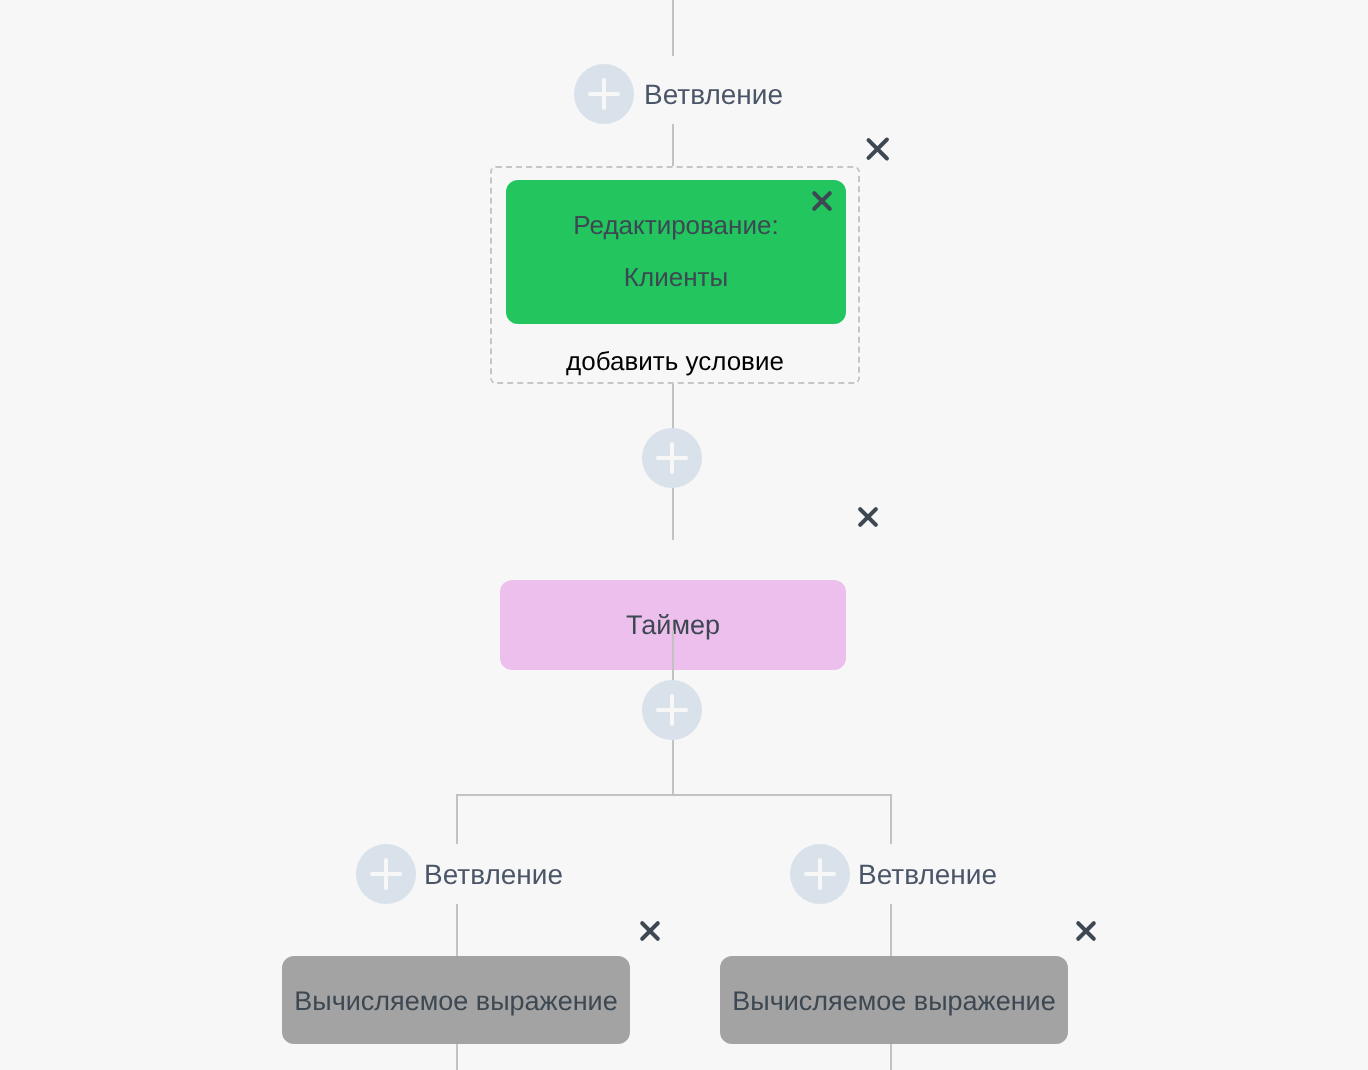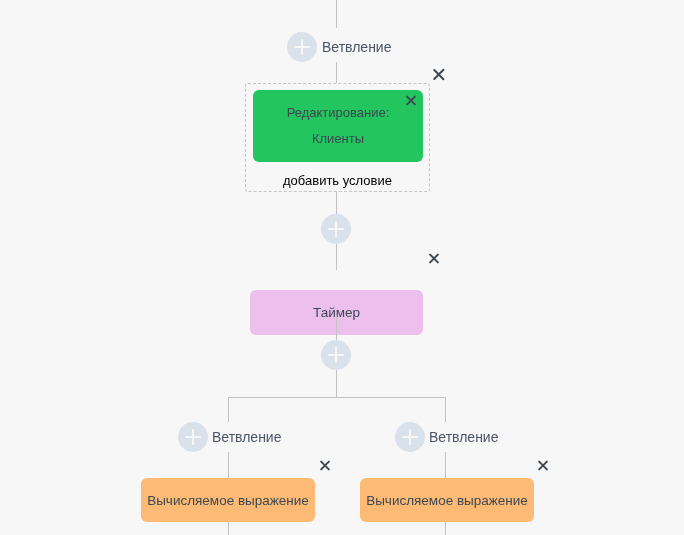--- a/index.html
+++ b/index.html
@@ -88,21 +88,21 @@
     background: #22c55e;
   }
   .node-green .node-line {
     line-height: 26px;
   }
   .node-purple {
     background: #edbfed;
     font-size: 13.5px;
   }
   .node-cyan {
-    background: #fdba74;
+    background: #a3a3a3;
     font-size: 13.5px;
   }
 
   
   .dashed-box {
     position: absolute;
     border: 1px dashed #c6c6c6;
     border-radius: 3px;
     box-sizing: border-box;
     background: transparent;

